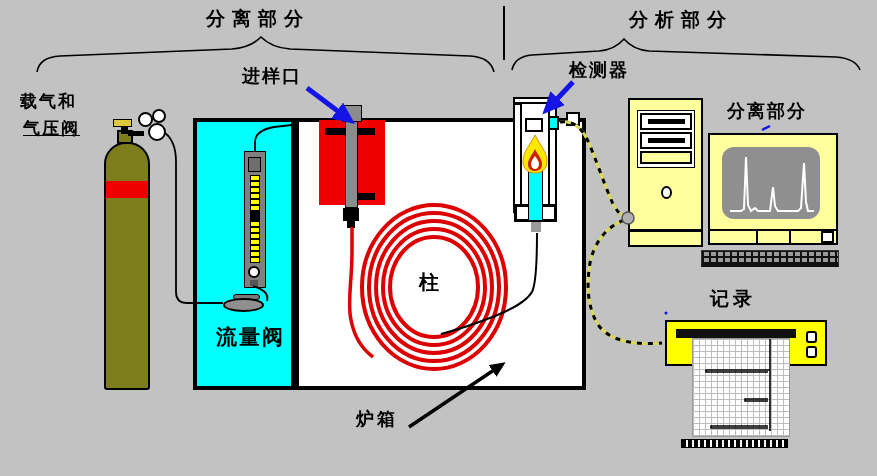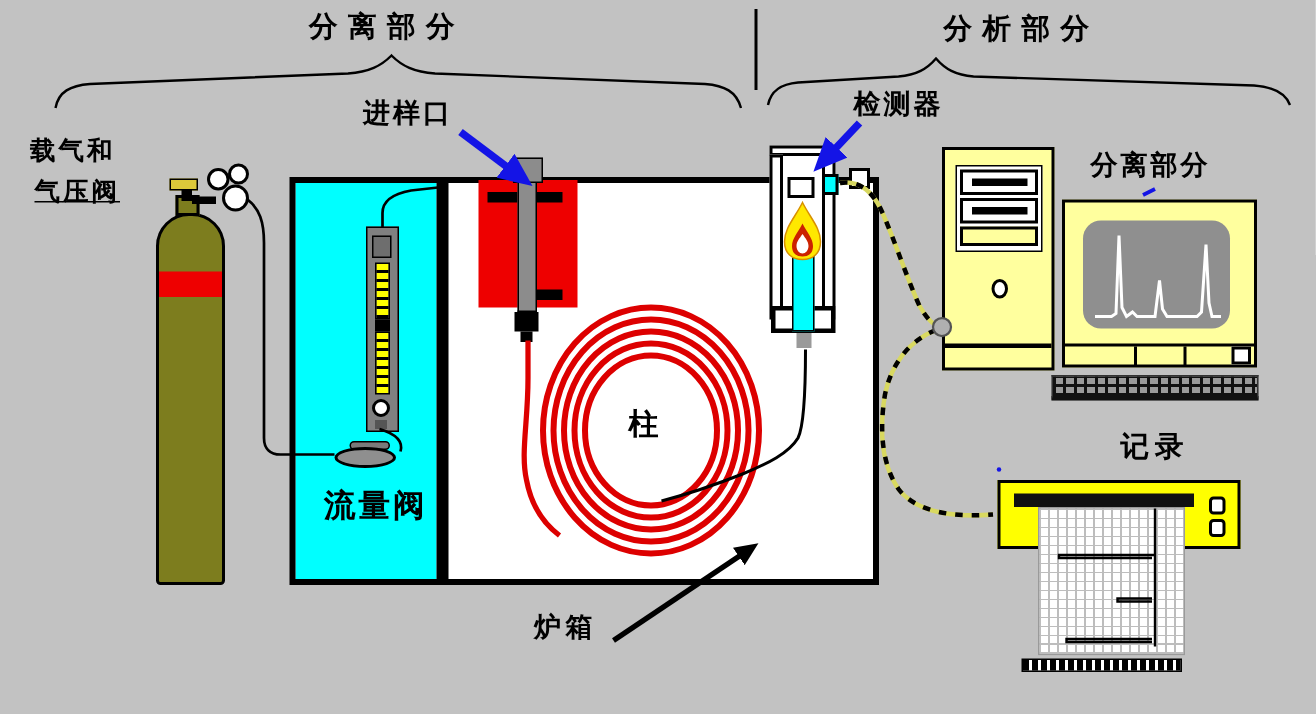--- a/index.html
+++ b/index.html
@@ -170,14 +170,14 @@
   <div class="lbl" style="left:629px;top:9px;font-size:19px;letter-spacing:7px;">分析部分</div>
   <div class="lbl" style="left:206px;top:8px;font-size:19px;letter-spacing:7px;">分离部分</div>
   <div class="lbl" style="left:20px;top:92px;font-size:17px;letter-spacing:2px;">载气和</div>
   <div class="lbl" style="left:23px;top:119px;font-size:17px;letter-spacing:2px;text-decoration:underline;">气压阀</div>
   <div class="lbl" style="left:242px;top:66px;font-size:18px;letter-spacing:2px;">进样口</div>
   <div class="lbl" style="left:569px;top:60px;font-size:18px;letter-spacing:2px;">检测器</div>
   <div class="lbl" style="left:727px;top:101px;font-size:18px;letter-spacing:2px;">分离部分</div>
   <div class="lbl" style="left:216px;top:326px;font-size:21px;letter-spacing:2px;">流量阀</div>
   <div class="lbl" style="left:419px;top:271px;font-size:20px;">柱</div>
   <div class="lbl" style="left:356px;top:409px;font-size:18px;letter-spacing:3px;">炉箱</div>
-  <div class="lbl" style="left:710px;top:288px;font-size:19px;letter-spacing:4px;margin-left:37px;">记录</div>
+  <div class="lbl" style="left:710px;top:288px;font-size:19px;letter-spacing:4px;">记录</div>
 </div>
 
 </body></html>

